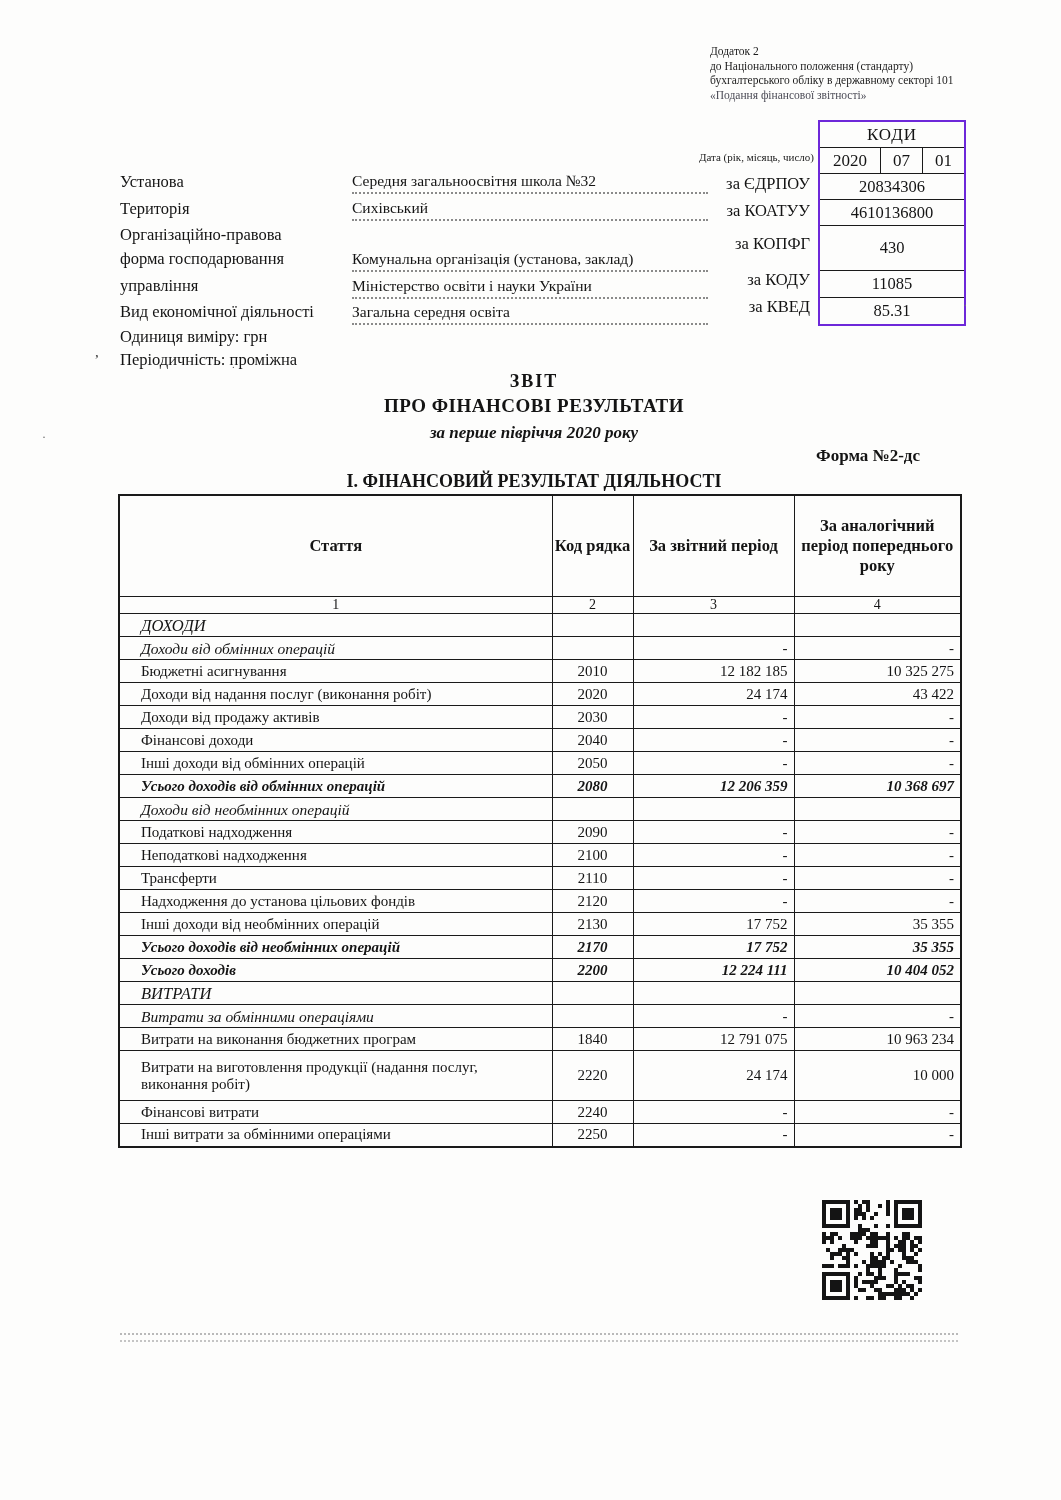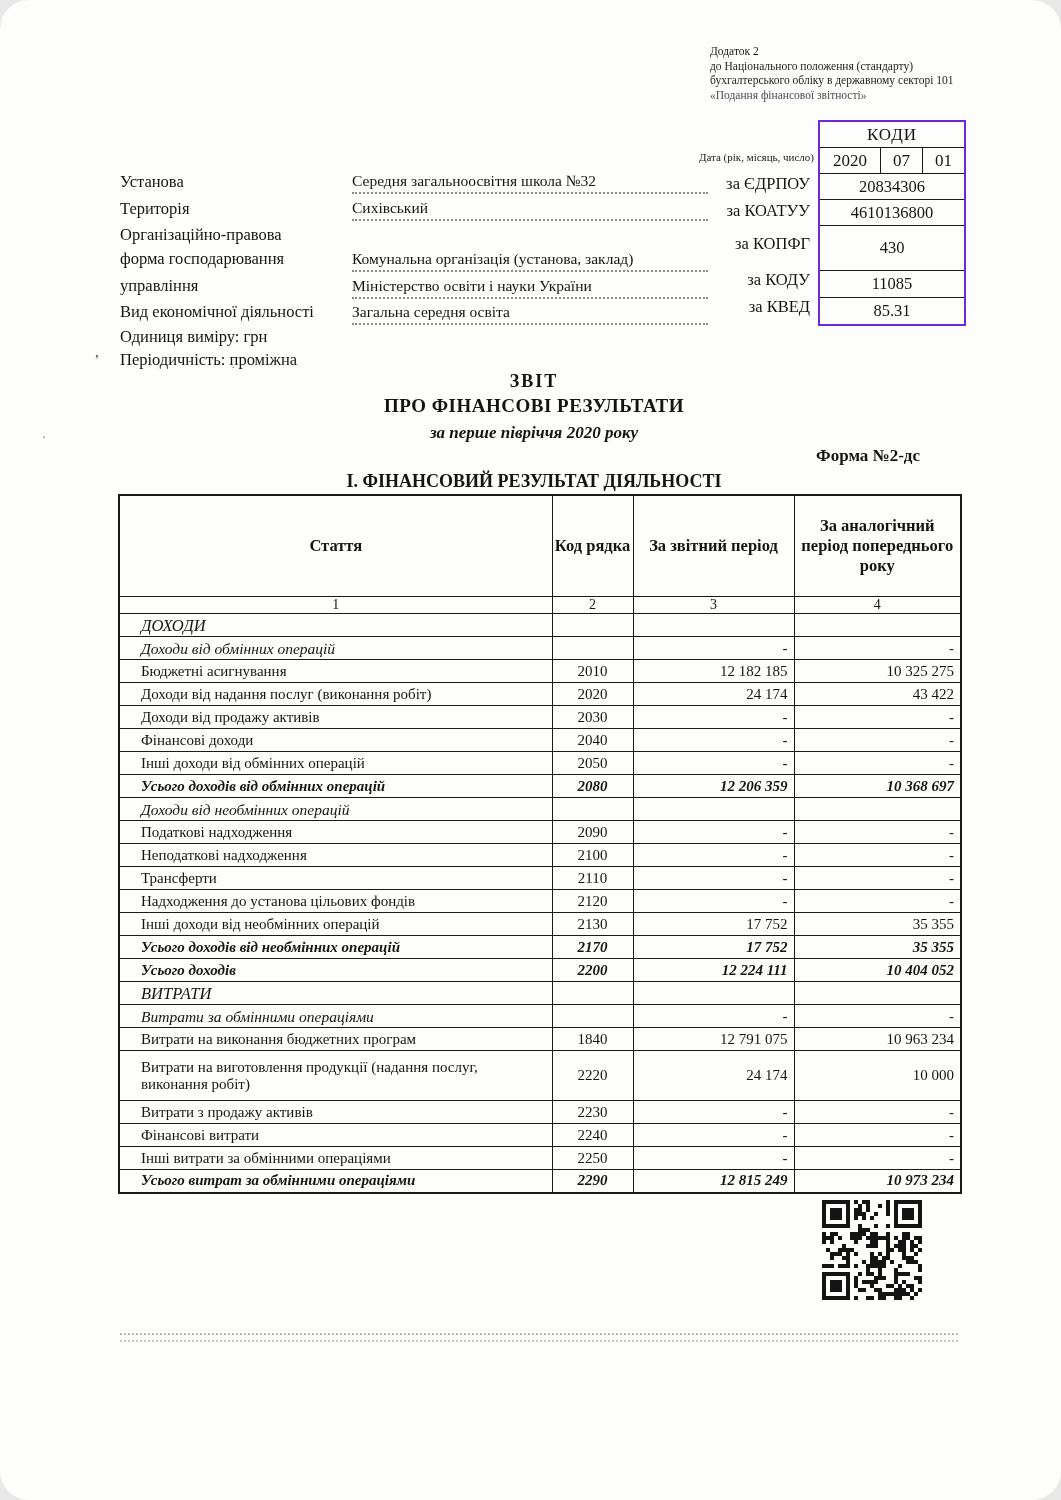--- a/index.html
+++ b/index.html
@@ -1,20 +1,19 @@
 <!DOCTYPE html>
 <html lang="uk"><head>
 <meta charset="utf-8">
 <style>
   html,body { margin:0; padding:0; background:#e8e8e8; }
   .page {
     position:relative; width:1061px; height:1500px; margin:0 auto;
     background:#fdfdfc; color:#141414; overflow:hidden;
     font-family:"Liberation Serif","DejaVu Serif",serif;
-    border-radius:29px;
   }
   
   .annex { position:absolute; left:710px; top:44px; font-size:11.5px; line-height:14.5px; color:#1c1c1c; }
   .annex .a3 { color:#4a4a55; }
   
   .codesbox { position:absolute; left:818px; top:120px; width:144px; border:2px solid #6d28d9; }
   .cb-row { border-top:1.6px solid #1a1a1a; display:flex; align-items:center; justify-content:center;
             font-size:16.5px; }
   .cb-row:first-child { border-top:none; }
   .cb-title { height:25px; font-size:17px; letter-spacing:1px; }
@@ -263,42 +262,30 @@
             <td class="c-num">12 791 075</td>
             <td class="c-num">10 963 234</td>
           </tr>
           <tr class="r-normal r-tall">
             <td class="c-article">Витрати на виготовлення продукції (надання послуг, виконання робіт)</td>
             <td class="c-code">2220</td>
             <td class="c-num">24 174</td>
             <td class="c-num">10 000</td>
           </tr>
           <tr class="r-normal">
-            <td class="c-article">Витрати з продажу активів</td>
-            <td class="c-code">2230</td>
-            <td class="c-num">-</td>
-            <td class="c-num">-</td>
-          </tr>
-          <tr class="r-normal">
             <td class="c-article">Фінансові витрати</td>
             <td class="c-code">2240</td>
             <td class="c-num">-</td>
             <td class="c-num">-</td>
           </tr>
           <tr class="r-normal">
             <td class="c-article">Інші витрати за обмінними операціями</td>
             <td class="c-code">2250</td>
             <td class="c-num">-</td>
             <td class="c-num">-</td>
-          </tr>
-          <tr class="r-total">
-            <td class="c-article">Усього витрат за обмінними операціями</td>
-            <td class="c-code">2290</td>
-            <td class="c-num">12 815 249</td>
-            <td class="c-num">10 973 234</td>
           </tr>
         </tbody>
     </table>
   </div>
 
   <div class="qr"><svg width="100" height="100">
         <rect x="0" y="0" width="4" height="4" fill="#141414"></rect>
         <rect x="4" y="0" width="4" height="4" fill="#141414"></rect>
         <rect x="8" y="0" width="4" height="4" fill="#141414"></rect>
         <rect x="12" y="0" width="4" height="4" fill="#141414"></rect>

